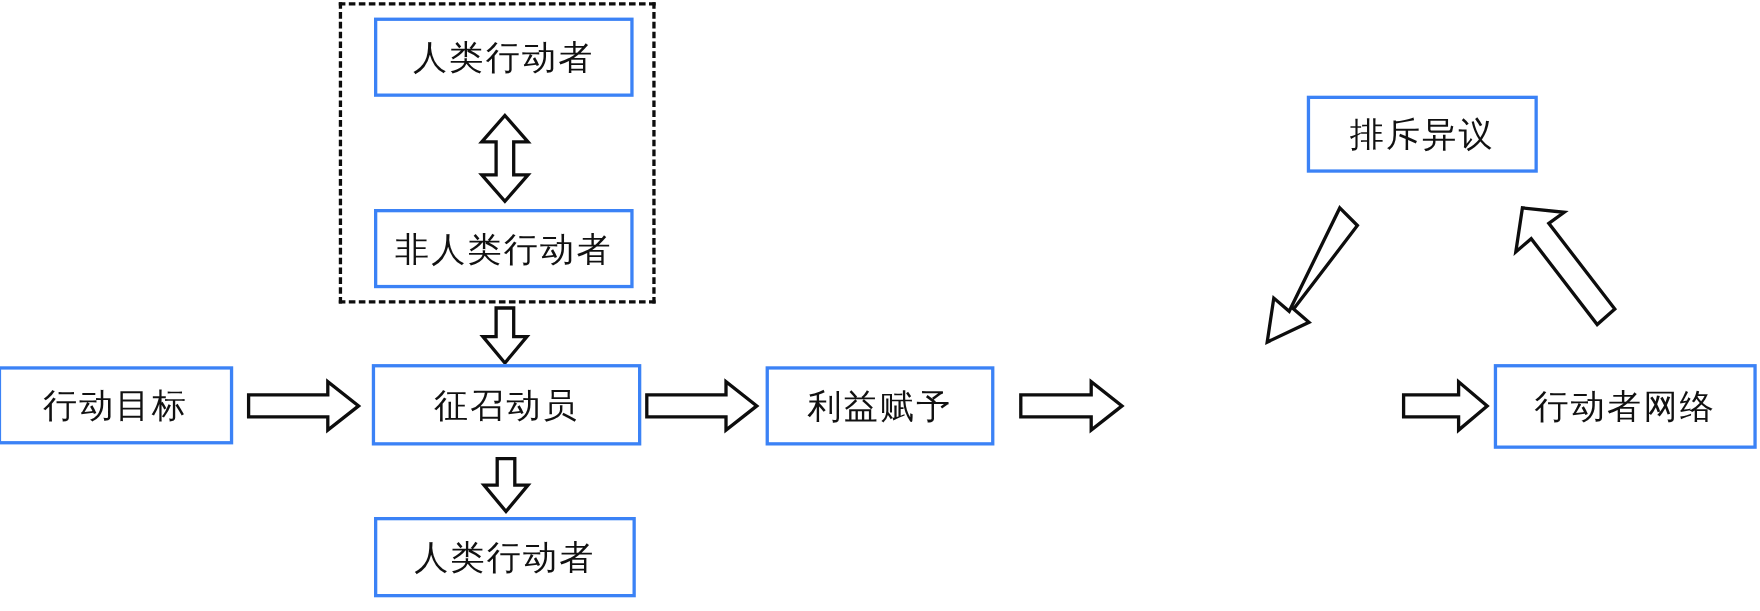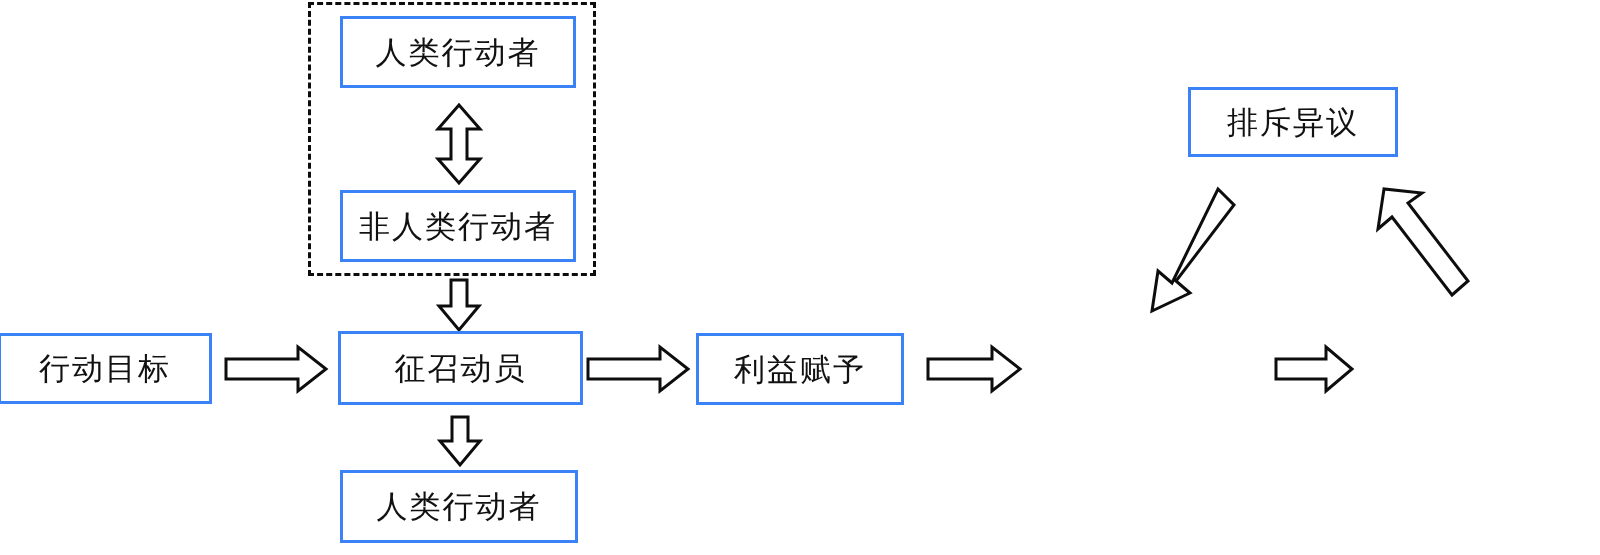--- a/index.html
+++ b/index.html
@@ -102,20 +102,23 @@
 
   <svg class="arrow-svg" style="left:926px; top:344px;" width="96" height="50" viewBox="0 0 96 50">
     <polygon points="2,15 66,15 66,3 94,25 66,47 66,35 2,35"></polygon>
   </svg>
 
 
   <svg class="arrow-svg" style="left:1274px; top:344px;" width="80" height="50" viewBox="0 0 80 50">
     <polygon points="2,15 52,15 52,3 78,25 52,47 52,35 2,35"></polygon>
   </svg>
 
+  <div class="node" style="left:1358px; top:331px; width:239px; height:77px;">
+    <span class="label">行动者网络</span>
+  </div>
 
   <div class="node" style="left:1188px; top:87px; width:210px; height:70px;">
     <span class="label">排斥异议</span>
   </div>
 
   <svg class="arrow-svg" style="left:1128px; top:185px;" width="110" height="135" viewBox="0 0 110 135">
     <polygon points="90,4 106,20 48,96 62,108 24,126 30,86 44,98"></polygon>
   </svg>
 
   <svg class="arrow-svg" style="left:1362px; top:185px;" width="115" height="140" viewBox="0 0 115 140">

